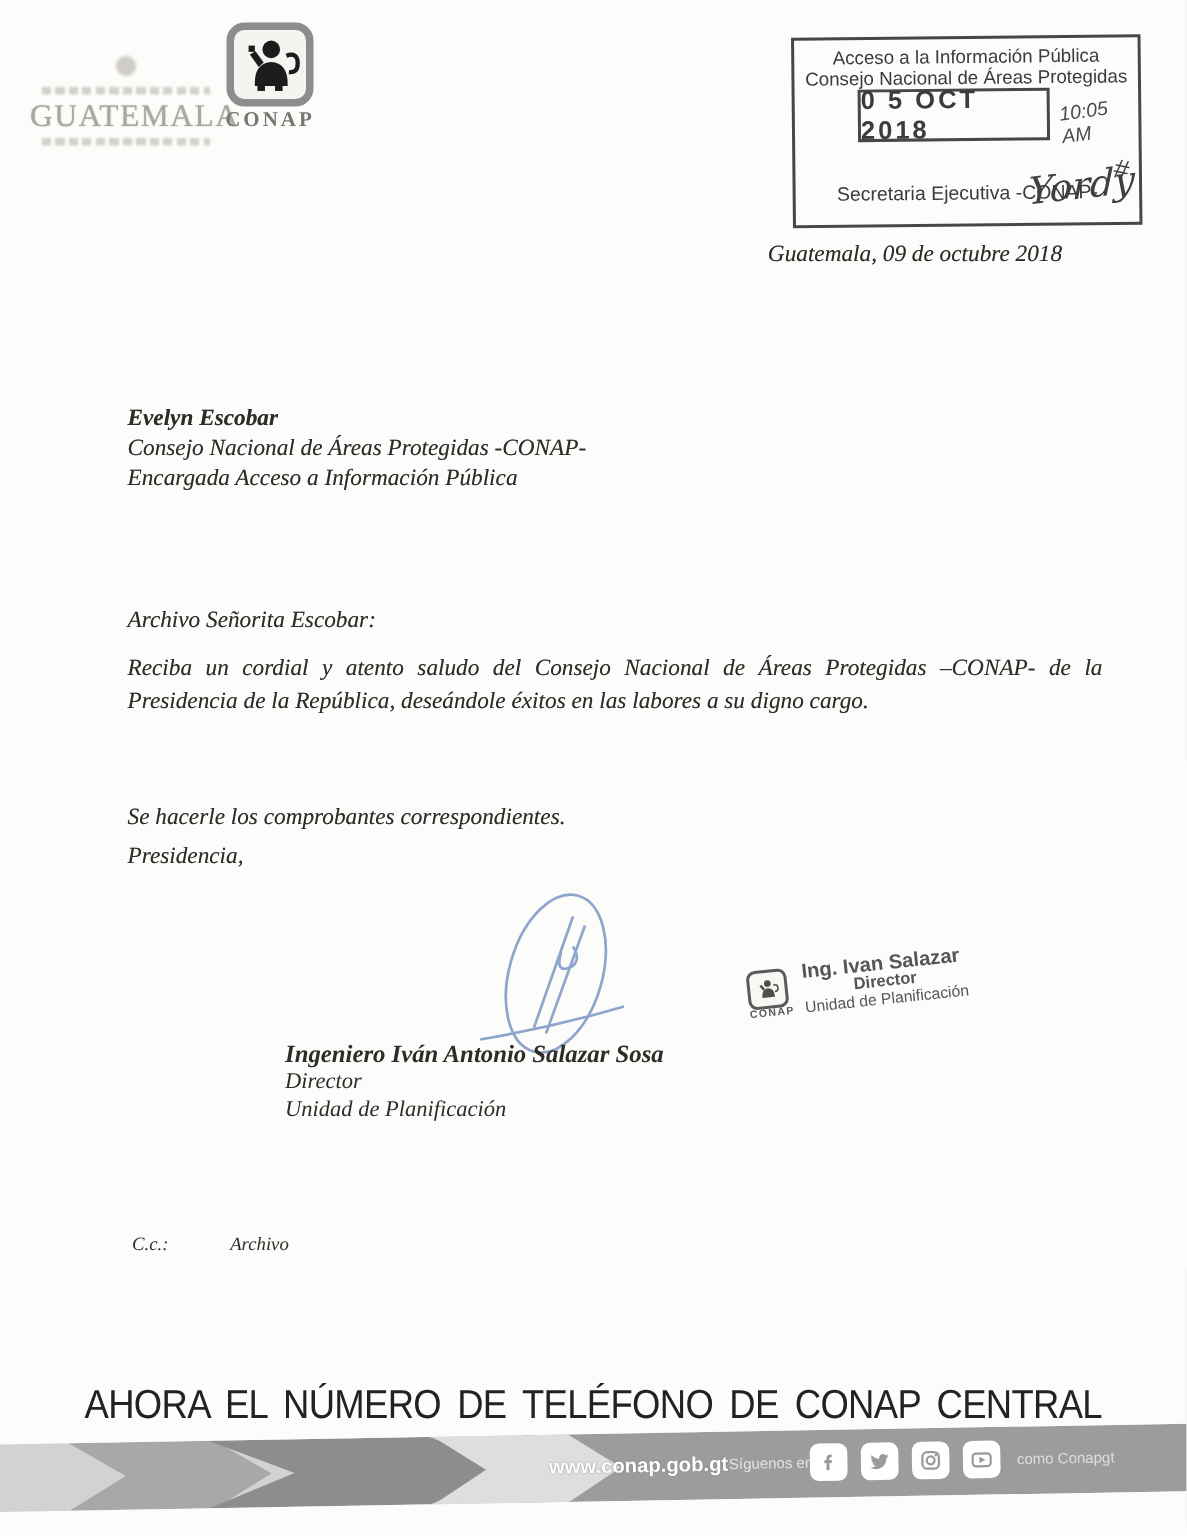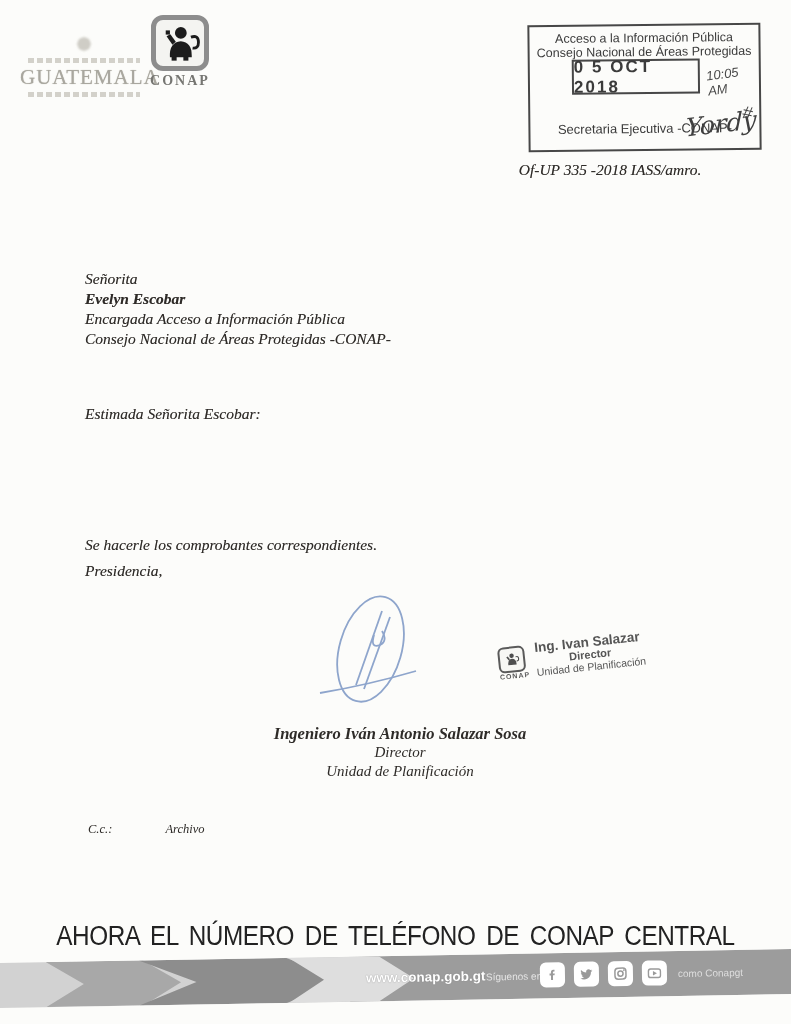--- a/index.html
+++ b/index.html
@@ -55,27 +55,27 @@
   .scribble { position:absolute; left:298px; top:593px; }
   .ink-stamp { position:absolute; left:498px; top:636px; width:190px; transform:rotate(-6deg);
       display:flex; gap:7px; align-items:center; font-family:"Liberation Sans",sans-serif; color:#555; }
   .mini-frame { width:27px; height:26px; border:2.5px solid #5a5a5a; border-radius:6px;
       display:flex; align-items:center; justify-content:center; background:#f7f7f4; }
   .mini-word { font-size:7px; font-weight:bold; letter-spacing:1px; text-align:center; color:#5a5a5a; }
   .ink-lines { line-height:12px; }
   .ink-name { font-size:13.5px; font-weight:bold; }
   .ink-title { font-size:11px; font-weight:bold; text-align:center; }
   .ink-unit { font-size:10.5px; text-align:center; }
-  .typed-sign { position:absolute; left:190px; top:693px; width:420px; text-align:center;
-      font-style:italic; line-height:19px;margin-top:31px; }
+  .typed-sign { position:absolute; left:190px; top:693px; width:420px; text-align:left;
+      font-style:italic; line-height:19px; }
   .typed-name { font-weight:bold; font-size:16.5px; }
   .typed-role { font-size:15px; }
   
   .cc { position:absolute; left:88px; top:822px; font-style:italic; font-size:12.5px; }
-  .cc .cc-val { margin-left:50px;text-align:center; }
+  .cc .cc-val { margin-left:38px;text-align:center; }
   
   .addr { position:absolute; left:0; right:0; top:904px; text-align:center;
       font-family:"Liberation Sans",sans-serif; font-size:13px; color:#3a3a3a; }
   .phoneline { position:absolute; left:0; right:0; top:921px; text-align:center; }
   .phoneline span { display:inline-block; font-family:"Liberation Sans",sans-serif;
       font-size:27px; color:#222; transform:scaleX(.9); word-spacing:5px; letter-spacing:-0.5px; }
   .banner { position:absolute; left:-6px; top:956px; width:805px; height:45px;
       background:#d2d2d2; transform:rotate(-1deg); }
   .chev { position:absolute; top:0; bottom:0; }
   .chev-shape { clip-path:polygon(0 0,72% 0,100% 50%,72% 100%,0 100%,28% 50%); width:100%; height:100%; }
@@ -126,31 +126,31 @@
     <div class="stamp-datebox">
       <span class="stamp-date">0 5 OCT 2018</span>
     </div>
     <div class="stamp-time">10:05 AM</div>
     <div class="stamp-l3">Secretaria Ejecutiva -CONAP-</div>
     <div class="stamp-sign">Yordy</div>
     <div class="stamp-flourish">#</div>
   </div>
 
   <div class="dateline letter">
-    <div>Of-UP 335 -2018  IASS/amro.</div>
+    <div>Guatemala, 09 de octubre 2018</div>
   </div>
 
   <div class="recipient letter">
-    <div>Señorita</div>
     <div class="bname">Evelyn Escobar</div>
+    <div>Consejo Nacional de Áreas Protegidas -CONAP-</div>
     <div>Encargada Acceso a Información Pública</div>
-    <div>Consejo Nacional de Áreas Protegidas -CONAP-</div>
-  </div>
-
-  <div class="greeting letter">Estimada Señorita Escobar:</div>
+  </div>
+
+  <div class="greeting letter">Archivo Señorita Escobar:</div>
+  <div class="para p1 letter">Reciba un cordial y atento saludo del Consejo Nacional de Áreas Protegidas –CONAP- de la Presidencia de la República, deseándole éxitos en las labores a su digno cargo.</div>
   <div class="p3 letter">Se hacerle los comprobantes correspondientes.</div>
   <div class="closing letter">Presidencia,</div>
 
   <div class="scribble">
     <svg width="145" height="118" viewBox="0 0 145 118">
       <g fill="none" stroke="#7b96c4" stroke-width="1.8" opacity="0.85">
         <g transform="rotate(16 72 58)">
           <ellipse cx="72" cy="56" rx="31" ry="54"></ellipse>
         </g>
         <path d="M84 18 L58 92"></path>

